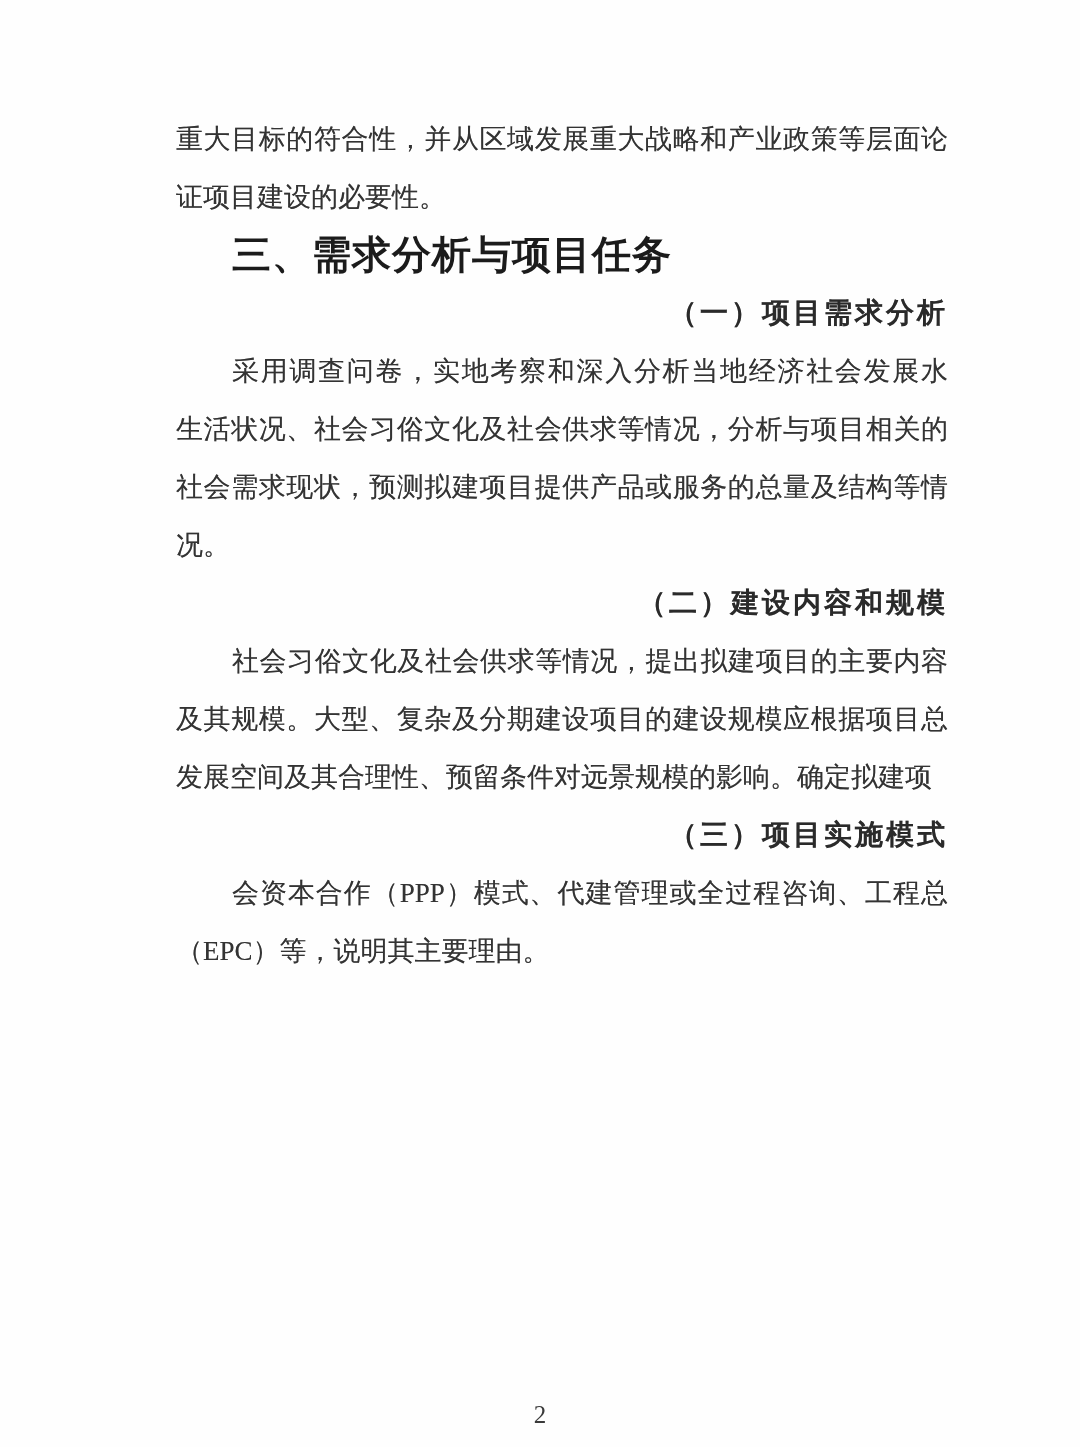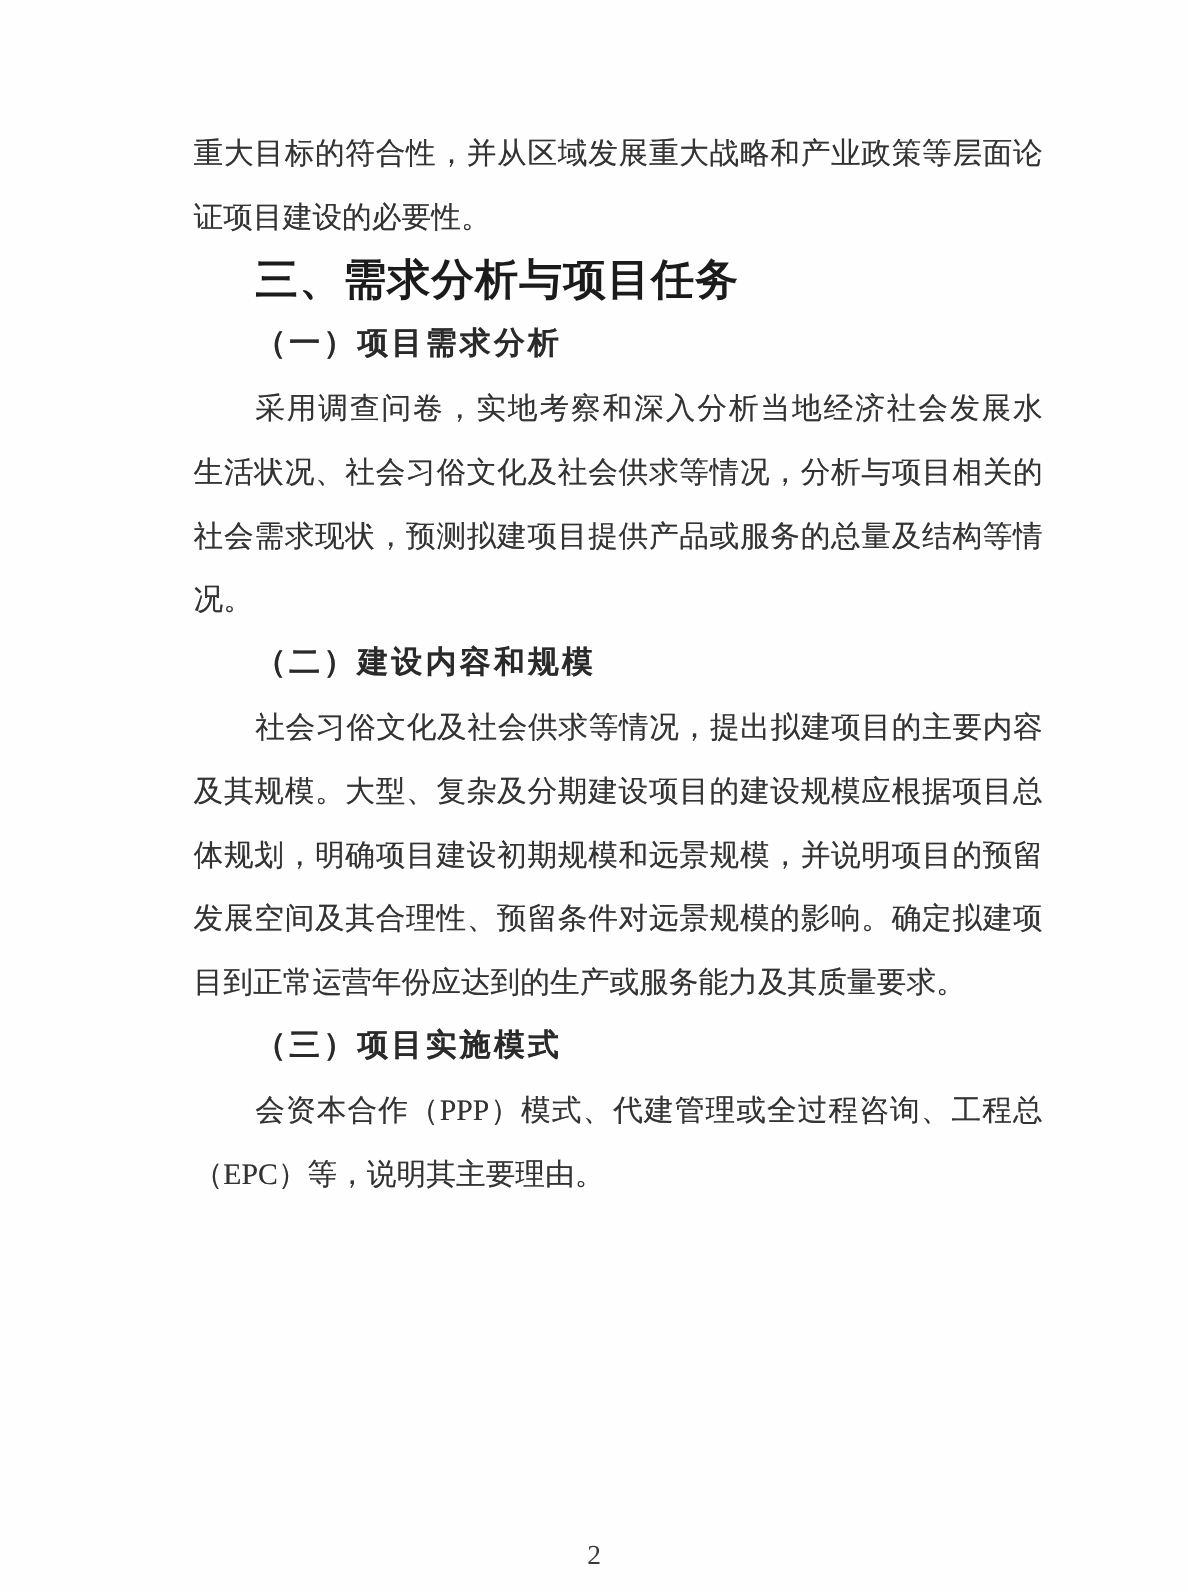--- a/index.html
+++ b/index.html
@@ -50,20 +50,21 @@
   .h2 {
     font-family: "Liberation Serif", serif;
     font-weight: 600;
     font-size: 28px;
     line-height: 58px;
     height: 58px;
     color: #2a2a2a;
     padding-left: 56px;
     letter-spacing: 3px;
     text-shadow: 0 0 0.6px rgba(50,50,50,0.55);
+    text-align: right;
   }
   .page-number {
     position: absolute;
     left: 0;
     right: 0;
     top: 1398px;
     text-align: center;
     font-size: 25px;
     line-height: 34px;
     color: #3a3a3a;
@@ -90,23 +91,21 @@
         <div class="line">生活状况、社会习俗文化及社会供求等情况，分析与项目相关的</div>
         <div class="line">社会需求现状，预测拟建项目提供产品或服务的总量及结构等情</div>
         <div class="line">况。</div>
       </div>
 
     <div class="h2">（二）建设内容和规模</div>
 
     <div class="para indent">
         <div class="line">社会习俗文化及社会供求等情况，提出拟建项目的主要内容</div>
         <div class="line">及其规模。大型、复杂及分期建设项目的建设规模应根据项目总</div>
-        <div class="line">体规划，明确项目建设初期规模和远景规模，并说明项目的预留</div>
         <div class="line">发展空间及其合理性、预留条件对远景规模的影响。确定拟建项</div>
-        <div class="line">目到正常运营年份应达到的生产或服务能力及其质量要求。</div>
       </div>
 
     <div class="h2">（三）项目实施模式</div>
 
     <div class="para indent">
         <div class="line">会资本合作（PPP）模式、代建管理或全过程咨询、工程总承包</div>
         <div class="line">（EPC）等，说明其主要理由。</div>
       </div>
 
   </div>

